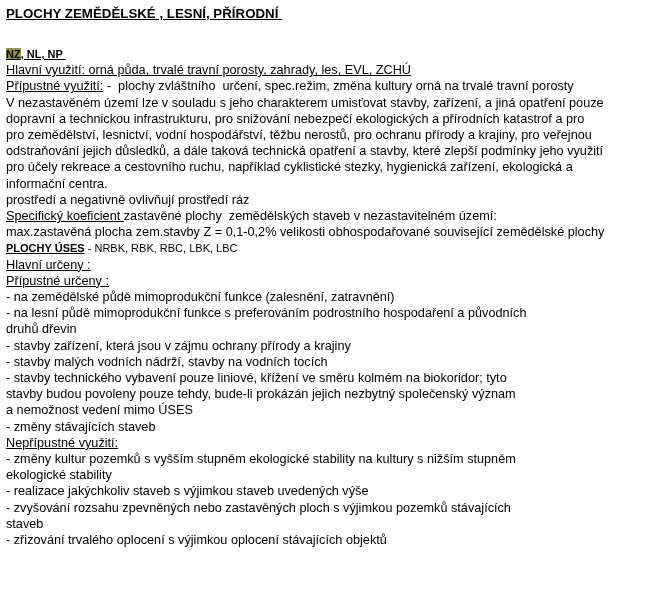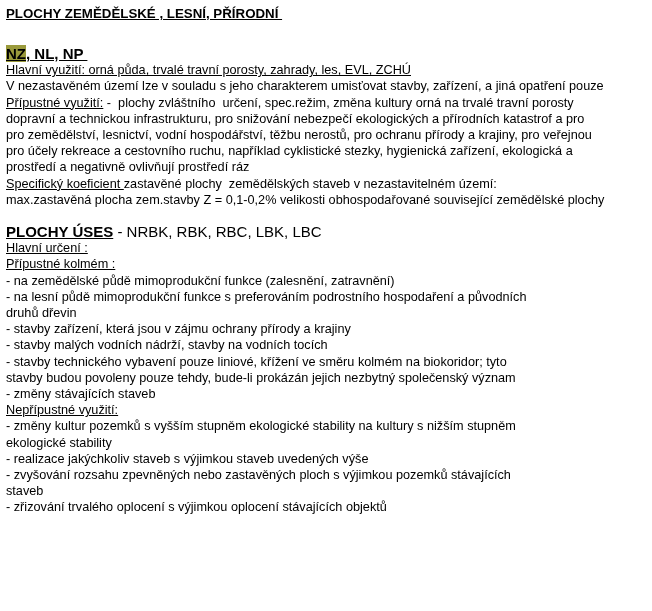--- a/index.html
+++ b/index.html
@@ -29,49 +29,52 @@
     text-decoration: underline;
     font-size: 13.3px;
     line-height: 17px;
     margin-bottom: 24px;
     white-space: pre;
   }
   .seg { white-space: pre; }
   .bold { font-weight: bold; }
   .underline { text-decoration: underline; }
   .highlight { background-color: var(--hl, #9a9a3c); }
-  .heading { font-size: 15px; }
-  .gap-before { margin-top: 16px; }
+  .heading { font-size: 11px; }
+  .gap-before { margin-top: 0; }
 </style>
 </head>
 <body style="background: rgb(255, 255, 255); color: rgb(0, 0, 0);">
 
 <div class="doc">
   <div class="title">PLOCHY ZEMĚDĚLSKÉ , LESNÍ, PŘÍRODNÍ </div>
   <div>
       <div class="line heading"><span class="seg bold underline highlight">NZ</span><span class="seg bold underline">, NL, NP </span></div>
       <div class="line"><span class="seg underline">Hlavní využití: orná půda, trvalé travní porosty, zahrady, les, EVL, ZCHÚ</span></div>
+      <div class="line"><span class="seg underline">Přípustné využití:</span><span class="seg"> -  plochy zvláštního  určení, spec.režim, změna kultury orná na trvalé travní porosty</span></div>
       <div class="line"><span class="seg">V nezastavěném území lze v souladu s jeho charakterem umisťovat stavby, zařízení, a jiná opatření pouze</span></div>
-      <div class="line"><span class="seg underline">Přípustné využití:</span><span class="seg"> -  plochy zvláštního  určení, spec.režim, změna kultury orná na trvalé travní porosty</span></div>
       <div class="line"><span class="seg">dopravní a technickou infrastrukturu, pro snižování nebezpečí ekologických a přírodních katastrof a pro</span></div>
       <div class="line"><span class="seg">pro zemědělství, lesnictví, vodní hospodářství, těžbu nerostů, pro ochranu přírody a krajiny, pro veřejnou</span></div>
+      <div class="line"><span class="seg">odstraňování jejich důsledků, a dále taková technická opatření a stavby, které zlepší podmínky jeho využití</span></div>
       <div class="line"><span class="seg">pro účely rekreace a cestovního ruchu, například cyklistické stezky, hygienická zařízení, ekologická a</span></div>
+      <div class="line"><span class="seg">informační centra.</span></div>
       <div class="line"><span class="seg">prostředí a negativně ovlivňují prostředí ráz</span></div>
       <div class="line"><span class="seg underline">Specifický koeficient </span><span class="seg">zastavěné plochy  zemědělských staveb v nezastavitelném území:</span></div>
       <div class="line"><span class="seg">max.zastavěná plocha zem.stavby Z = 0,1-0,2% velikosti obhospodařované související zemědělské plochy</span></div>
       <div class="line heading gap-before"><span class="seg bold underline">PLOCHY ÚSES</span><span class="seg"> - NRBK, RBK, RBC, LBK, LBC</span></div>
-      <div class="line"><span class="seg underline">Hlavní určení :</span></div>
-      <div class="line"><span class="seg underline">Přípustné kolmém :</span></div>
+      <div class="line"><span class="seg underline">Hlavní určeny :</span></div>
+      <div class="line"><span class="seg underline">Přípustné určeny :</span></div>
       <div class="line"><span class="seg">- na zemědělské půdě mimoprodukční funkce (zalesnění, zatravnění)</span></div>
       <div class="line"><span class="seg">- na lesní půdě mimoprodukční funkce s preferováním podrostního hospodaření a původních</span></div>
       <div class="line"><span class="seg">druhů dřevin</span></div>
       <div class="line"><span class="seg">- stavby zařízení, která jsou v zájmu ochrany přírody a krajiny</span></div>
       <div class="line"><span class="seg">- stavby malých vodních nádrží, stavby na vodních tocích</span></div>
       <div class="line"><span class="seg">- stavby technického vybavení pouze liniové, křížení ve směru kolmém na biokoridor; tyto</span></div>
       <div class="line"><span class="seg">stavby budou povoleny pouze tehdy, bude-li prokázán jejich nezbytný společenský význam</span></div>
+      <div class="line"><span class="seg">a nemožnost vedení mimo ÚSES</span></div>
       <div class="line"><span class="seg">- změny stávajících staveb</span></div>
       <div class="line"><span class="seg underline">Nepřípustné využití:</span></div>
       <div class="line"><span class="seg">- změny kultur pozemků s vyšším stupněm ekologické stability na kultury s nižším stupněm</span></div>
       <div class="line"><span class="seg">ekologické stability</span></div>
       <div class="line"><span class="seg">- realizace jakýchkoliv staveb s výjimkou staveb uvedených výše</span></div>
       <div class="line"><span class="seg">- zvyšování rozsahu zpevněných nebo zastavěných ploch s výjimkou pozemků stávajících</span></div>
       <div class="line"><span class="seg">staveb</span></div>
       <div class="line"><span class="seg">- zřizování trvalého oplocení s výjimkou oplocení stávajících objektů</span></div>
     </div>
 </div>

